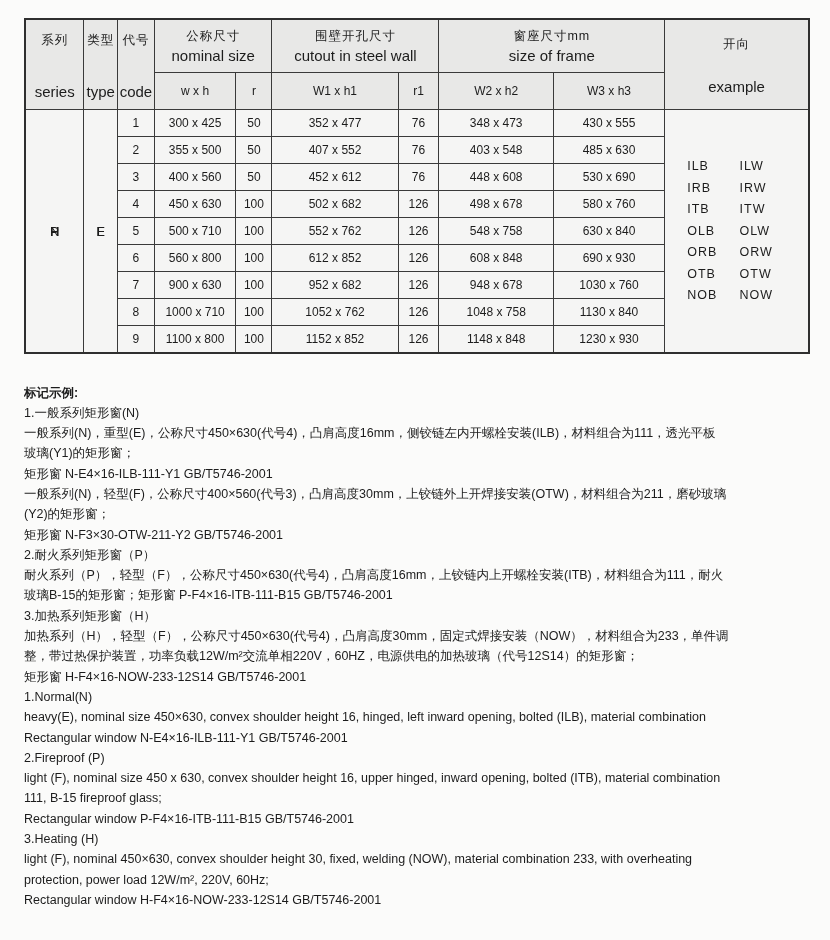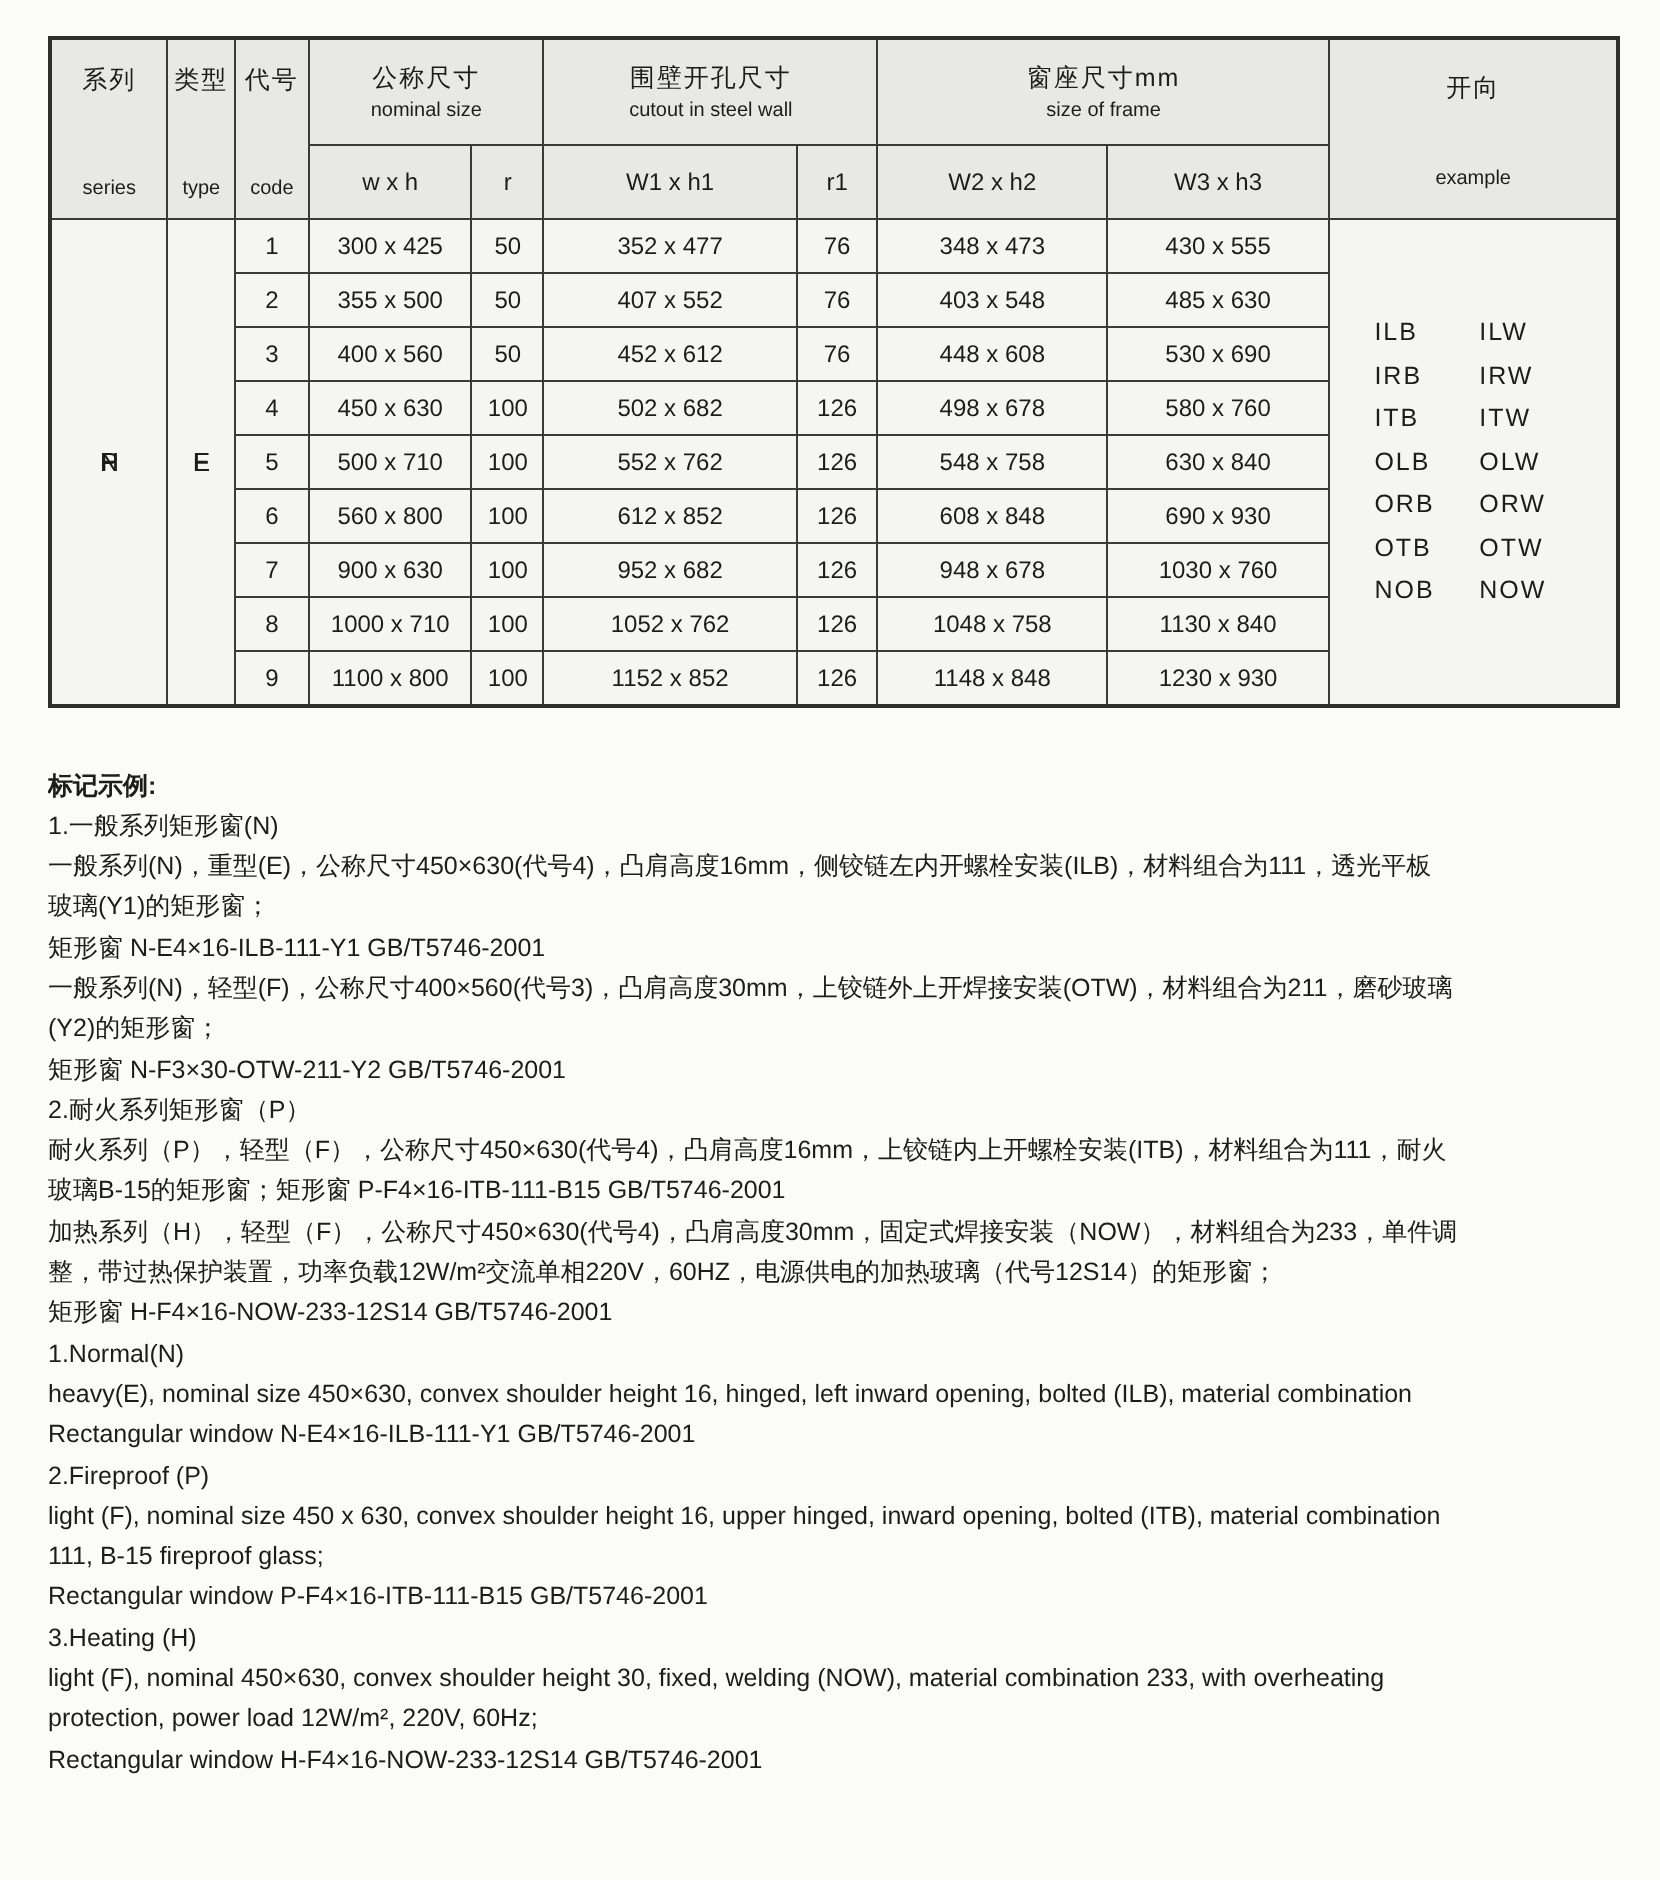--- a/index.html
+++ b/index.html
@@ -35,21 +35,21 @@
   .hd-stack{
     display:flex;flex-direction:column;justify-content:space-between;
     align-items:center;height:100%;box-sizing:border-box;
     padding:12px 0 9px 0;
   }
   .hd-group{
     display:flex;flex-direction:column;justify-content:center;
     align-items:center;height:100%;box-sizing:border-box;gap:2px;
   }
   .hd-zh{font-size:12.5px;letter-spacing:1px;}
-  .hd-en{font-size:10px;}
+  .hd-en{font-size:15px;}
   tr.hrow1 th{height:52px;}
   tr.hrow2 th{height:36px;}
   tbody tr{height:27px;}
 
   .vspan{position:relative;height:100%;}
   td.mergecell{position:relative;}
   .vlabel{
     position:absolute;left:0;width:100%;text-align:center;
     transform:translateY(-50%);font-size:13px;
   }
@@ -268,20 +268,21 @@
     <div class="note-line">1.一般系列矩形窗(N)</div>
     <div class="note-line">一般系列(N)，重型(E)，公称尺寸450×630(代号4)，凸肩高度16mm，侧铰链左内开螺栓安装(ILB)，材料组合为111，透光平板</div>
     <div class="note-line">玻璃(Y1)的矩形窗；</div>
     <div class="note-line">矩形窗 N-E4×16-ILB-111-Y1 GB/T5746-2001</div>
     <div class="note-line">一般系列(N)，轻型(F)，公称尺寸400×560(代号3)，凸肩高度30mm，上铰链外上开焊接安装(OTW)，材料组合为211，磨砂玻璃</div>
     <div class="note-line">(Y2)的矩形窗；</div>
     <div class="note-line">矩形窗 N-F3×30-OTW-211-Y2 GB/T5746-2001</div>
     <div class="note-line">2.耐火系列矩形窗（P）</div>
     <div class="note-line">耐火系列（P），轻型（F），公称尺寸450×630(代号4)，凸肩高度16mm，上铰链内上开螺栓安装(ITB)，材料组合为111，耐火</div>
     <div class="note-line">玻璃B-15的矩形窗；矩形窗 P-F4×16-ITB-111-B15 GB/T5746-2001</div>
+    <div class="note-line">3.加热系列矩形窗（H）</div>
     <div class="note-line">加热系列（H），轻型（F），公称尺寸450×630(代号4)，凸肩高度30mm，固定式焊接安装（NOW），材料组合为233，单件调</div>
     <div class="note-line">整，带过热保护装置，功率负载12W/m²交流单相220V，60HZ，电源供电的加热玻璃（代号12S14）的矩形窗；</div>
     <div class="note-line">矩形窗 H-F4×16-NOW-233-12S14 GB/T5746-2001</div>
     <div class="note-line">1.Normal(N)</div>
     <div class="note-line">heavy(E), nominal size 450×630, convex shoulder height 16, hinged, left inward opening, bolted (ILB), material combination</div>
     <div class="note-line">Rectangular window  N-E4×16-ILB-111-Y1  GB/T5746-2001</div>
     <div class="note-line">2.Fireproof (P)</div>
     <div class="note-line">light (F), nominal size 450 x 630, convex shoulder height 16, upper hinged, inward opening, bolted (ITB), material combination</div>
     <div class="note-line">111, B-15 fireproof glass;</div>
     <div class="note-line">Rectangular window  P-F4×16-ITB-111-B15  GB/T5746-2001</div>

